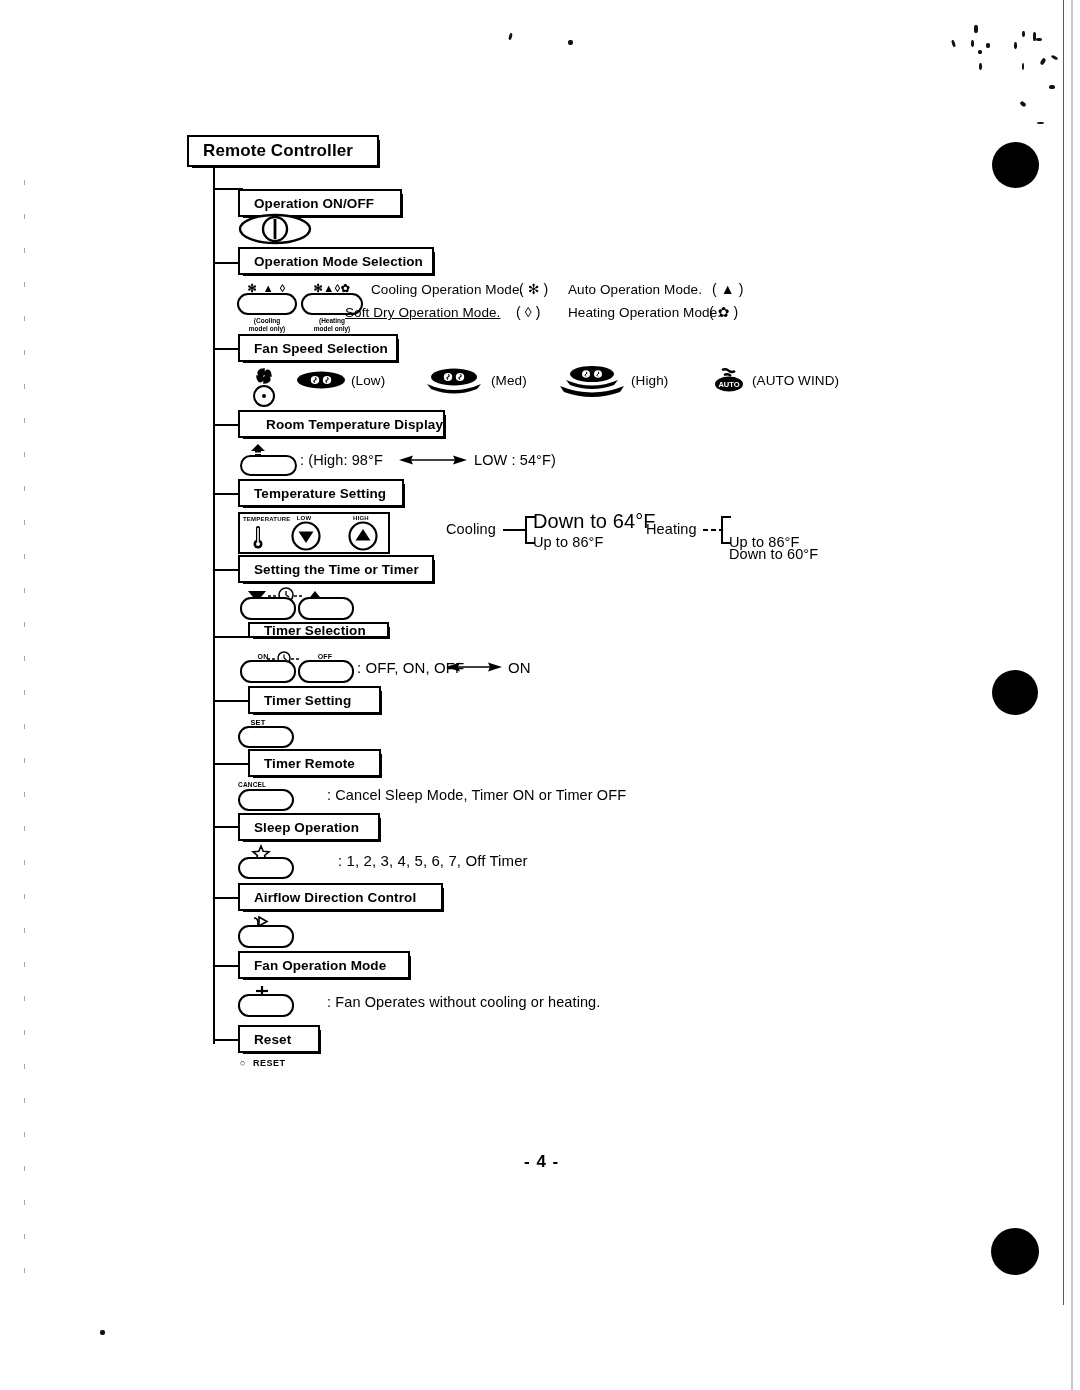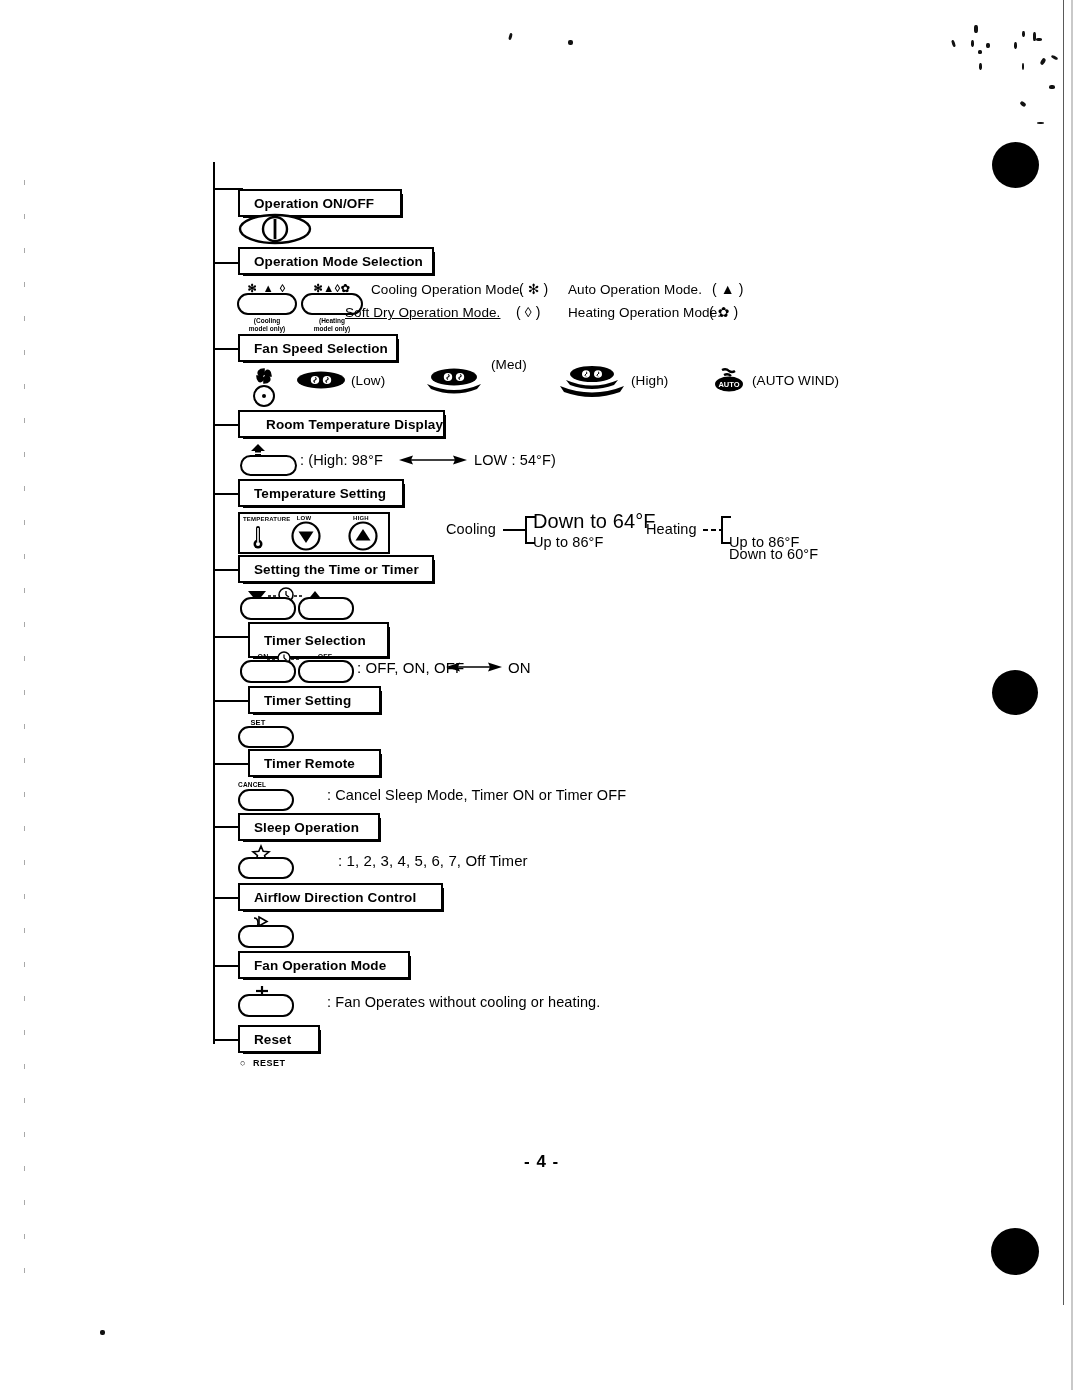--- a/index.html
+++ b/index.html
@@ -198,20 +198,23 @@
   <div class="stub" style="left:213px;top:493px;width:30px;"></div>
   <div class="stub" style="left:213px;top:569px;width:30px;"></div>
   <div class="stub" style="left:213px;top:636px;width:40px;"></div>
   <div class="stub" style="left:213px;top:700px;width:40px;"></div>
   <div class="stub" style="left:213px;top:763px;width:40px;"></div>
   <div class="stub" style="left:213px;top:826px;width:30px;"></div>
   <div class="stub" style="left:213px;top:897px;width:30px;"></div>
   <div class="stub" style="left:213px;top:965px;width:30px;"></div>
   <div class="stub" style="left:213px;top:1039px;width:30px;"></div>
 
+  <div class="hbox" style="left:187px;top:135px;width:192px;height:32px;font-size:17px;">
+    <span class="lbl">Remote Controller</span>
+  </div>
 
   <div class="hbox" style="left:238px;top:172px;width:164px;height:28px;font-size:13.5px;margin-top:17px;">
     <span class="lbl">Operation ON/OFF</span>
   </div>
   <div style="position:absolute;left:238px;top:212px;">
     <svg width="74" height="34" viewBox="0 0 74 34">
       <ellipse cx="37" cy="17" rx="35" ry="14" fill="#fff" stroke="#000" stroke-width="2.4"></ellipse>
       <circle cx="37" cy="17" r="12" fill="#fff" stroke="#000" stroke-width="2.4"></circle>
       <line x1="37" y1="7" x2="37" y2="27" stroke="#000" stroke-width="2.8"></line>
     </svg>
@@ -284,21 +287,21 @@
   <div style="position:absolute;left:423px;top:364px;">
     <svg width="62" height="30" viewBox="0 0 62 30">
       <ellipse cx="31" cy="13" rx="23" ry="8.5" fill="#000"></ellipse>
       <ellipse cx="25" cy="13" rx="4.2" ry="4" fill="#fff"></ellipse>
       <ellipse cx="37" cy="13" rx="4.2" ry="4" fill="#fff"></ellipse>
       <path d="M25 10.6 q2.4 1 0 2.4 q-2.4 1 0 2.4" stroke="#000" stroke-width="1.1" fill="none"></path>
       <path d="M37 10.6 q2.4 1 0 2.4 q-2.4 1 0 2.4" stroke="#000" stroke-width="1.1" fill="none"></path>
       <path d="M4 20 q27 12 54 0 l-4 5 q-23 9 -46 0 Z" fill="#000"></path>
     </svg>
   </div>
-  <div class="txt" style="left:491px;top:357px;">(Med)</div>
+  <div class="txt" style="left:491px;top:373px;">(Med)</div>
 
   <div style="position:absolute;left:556px;top:362px;">
     <svg width="72" height="34" viewBox="0 0 72 34">
       <ellipse cx="36" cy="12" rx="22" ry="8" fill="#000"></ellipse>
       <ellipse cx="30" cy="12" rx="4" ry="3.8" fill="#fff"></ellipse>
       <ellipse cx="42" cy="12" rx="4" ry="3.8" fill="#fff"></ellipse>
       <path d="M30 9.8 q2.3 1 0 2.3 q-2.3 1 0 2.3" stroke="#000" stroke-width="1" fill="none"></path>
       <path d="M42 9.8 q2.3 1 0 2.3 q-2.3 1 0 2.3" stroke="#000" stroke-width="1" fill="none"></path>
       <path d="M10 18 q26 11 52 0 l-4 5 q-22 8 -44 0 Z" fill="#000"></path>
       <path d="M4 24 q32 13 64 0 l-4 6 q-28 10 -56 0 Z" fill="#000"></path>
@@ -397,21 +400,21 @@
       <circle cx="46" cy="7" r="7" fill="#fff" stroke="#000" stroke-width="1.6"></circle>
       <line x1="46" y1="7" x2="46" y2="3" stroke="#000" stroke-width="1.3"></line>
       <line x1="46" y1="7" x2="49" y2="9" stroke="#000" stroke-width="1.3"></line>
       <line x1="54" y1="8" x2="64" y2="8" stroke="#000" stroke-width="1.6" stroke-dasharray="3 2"></line>
       <path d="M66 14 L84 14 L75 3 Z" fill="#000"></path>
     </svg>
   </div>
   <div class="btn-pill" style="left:240px;top:597px;width:56px;height:23px;"></div>
   <div class="btn-pill" style="left:298px;top:597px;width:56px;height:23px;"></div>
 
-  <div class="hbox" style="left:248px;top:622px;width:141px;height:36px;font-size:13.5px;">
+  <div class="hbox" style="left:248px;top:622px;width:141px;height:16px;font-size:13.5px;">
     <span class="lbl">Timer Selection</span>
   </div>
 
   <div style="position:absolute;left:240px;top:652px;">
     <svg width="110" height="14" viewBox="0 0 110 14">
       <line x1="27" y1="7" x2="37" y2="7" stroke="#000" stroke-width="1.6" stroke-dasharray="3 2"></line>
       <circle cx="44" cy="6" r="6" fill="#fff" stroke="#000" stroke-width="1.5"></circle>
       <line x1="44" y1="6" x2="44" y2="2.5" stroke="#000" stroke-width="1.2"></line>
       <line x1="44" y1="6" x2="46.5" y2="8" stroke="#000" stroke-width="1.2"></line>
       <line x1="51" y1="7" x2="60" y2="7" stroke="#000" stroke-width="1.6" stroke-dasharray="3 2"></line>

